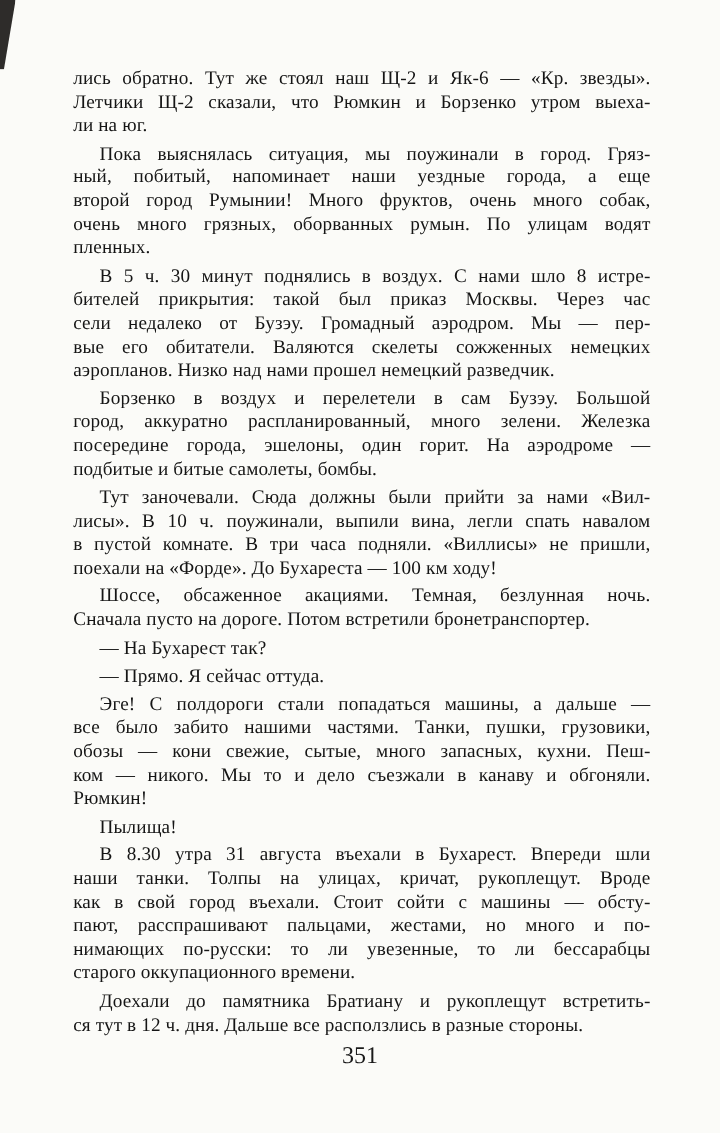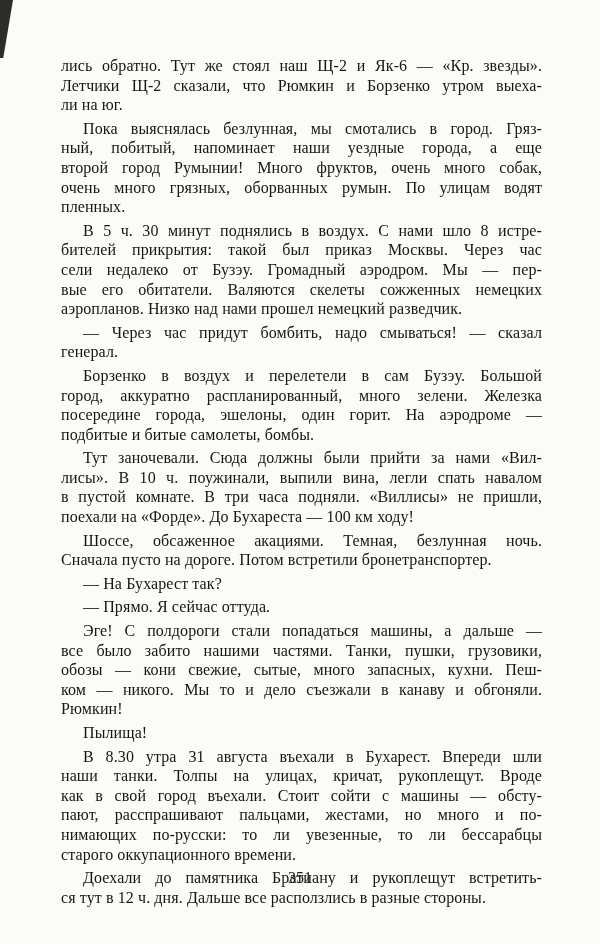--- a/index.html
+++ b/index.html
@@ -46,52 +46,48 @@
   }
   .line.indent {
     text-indent: 22px;
   }
   .page-number {
     position: absolute;
     left: 0;
     top: 869px;
     width: 600px;
     text-align: center;
-    font-size: 16px;
+    font-size: 20px;
     color: #1a1a1a;
   }
 </style>
 </head>
 <body>
 
 <div class="scan-artifact"></div>
 
 <div class="text-block" id="text-block">
     <div class="paragraph">
       <div class="line">лись обратно. Тут же стоял наш Щ-2 и Як-6 — «Кр. звезды».</div>
       <div class="line">Летчики Щ-2 сказали, что Рюмкин и Борзенко утром выеха-</div>
       <div class="line last">ли на юг.</div>
     </div>
     <div class="paragraph">
-      <div class="line indent">Пока выяснялась безлунная, мы смотались в город. Гряз-</div>
+      <div class="line indent">Пока выяснялась ситуация, мы поужинали в город. Гряз-</div>
       <div class="line">ный, побитый, напоминает наши уездные города, а еще</div>
       <div class="line">второй город Румынии! Много фруктов, очень много собак,</div>
       <div class="line">очень много грязных, оборванных румын. По улицам водят</div>
       <div class="line last">пленных.</div>
     </div>
     <div class="paragraph">
       <div class="line indent">В 5 ч. 30 минут поднялись в воздух. С нами шло 8 истре-</div>
       <div class="line">бителей прикрытия: такой был приказ Москвы. Через час</div>
       <div class="line">сели недалеко от Бузэу. Громадный аэродром. Мы — пер-</div>
       <div class="line">вые его обитатели. Валяются скелеты сожженных немецких</div>
       <div class="line last">аэропланов. Низко над нами прошел немецкий разведчик.</div>
-    </div>
-    <div class="paragraph">
-      <div class="line indent">— Через час придут бомбить, надо смываться! — сказал</div>
-      <div class="line last">генерал.</div>
     </div>
     <div class="paragraph">
       <div class="line indent">Борзенко в воздух и перелетели в сам Бузэу. Большой</div>
       <div class="line">город, аккуратно распланированный, много зелени. Железка</div>
       <div class="line">посередине города, эшелоны, один горит. На аэродроме —</div>
       <div class="line last">подбитые и битые самолеты, бомбы.</div>
     </div>
     <div class="paragraph">
       <div class="line indent">Тут заночевали. Сюда должны были прийти за нами «Вил-</div>
       <div class="line">лисы». В 10 ч. поужинали, выпили вина, легли спать навалом</div>

